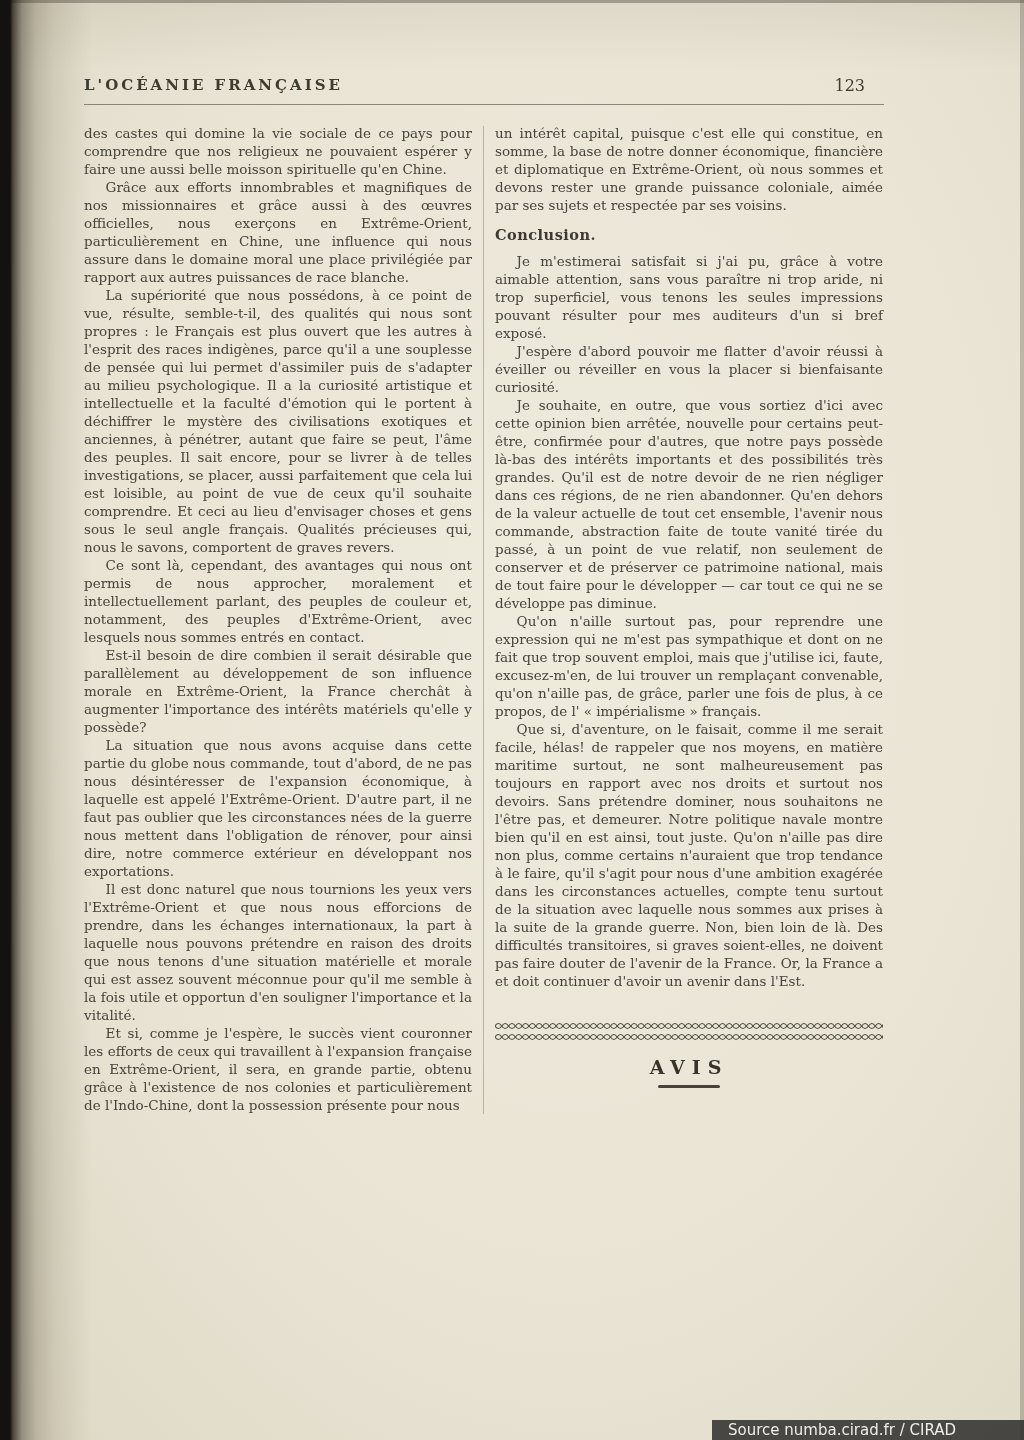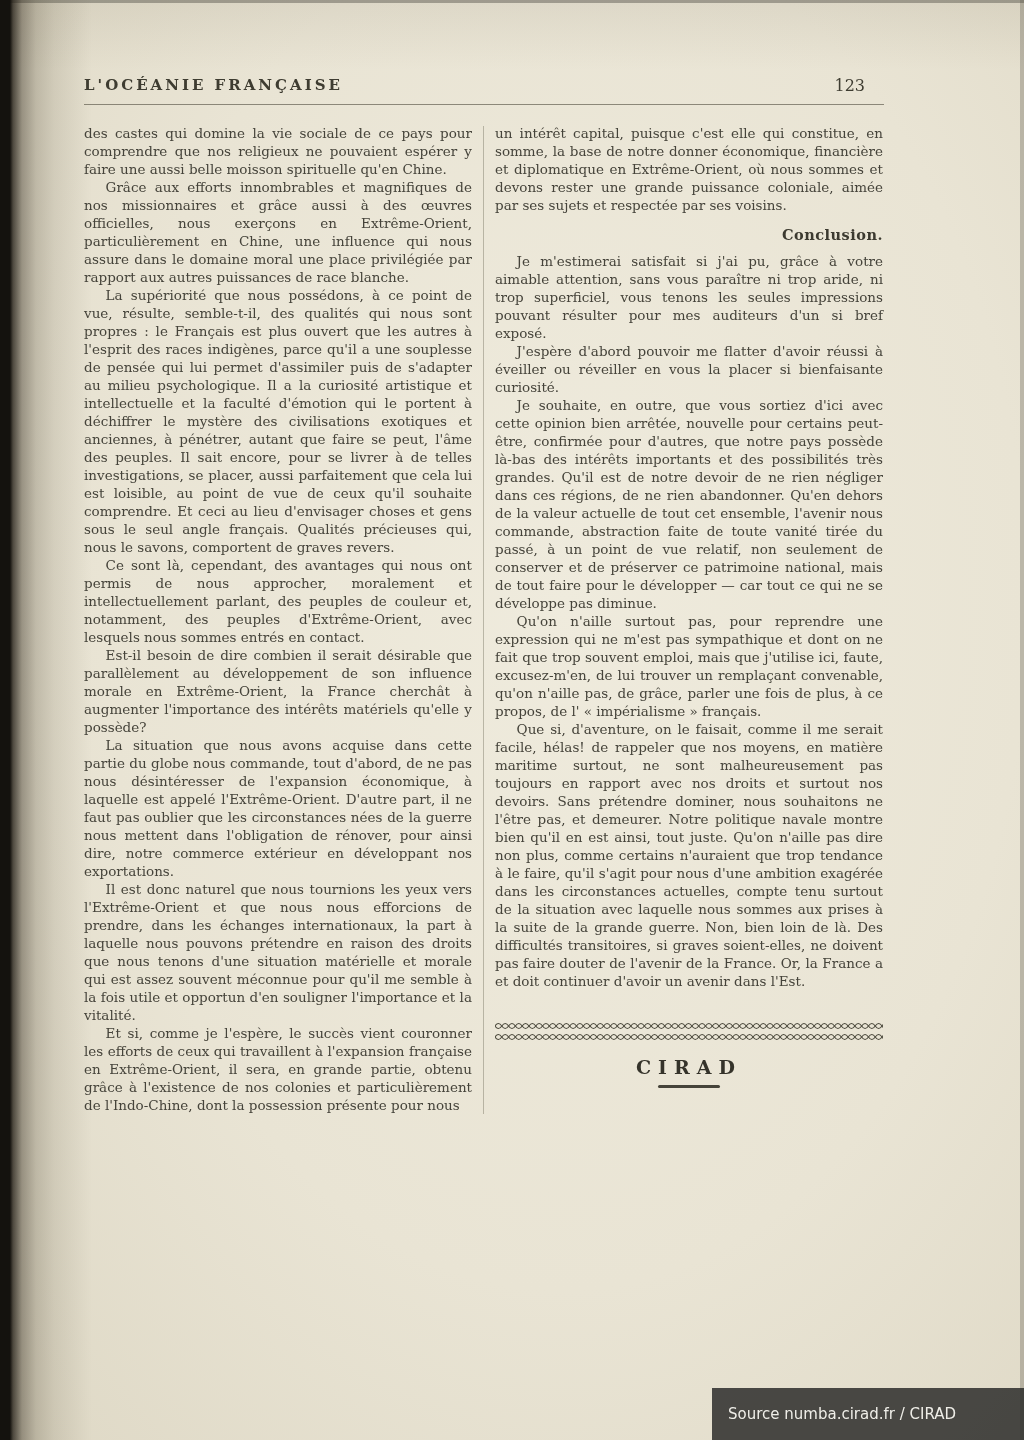--- a/index.html
+++ b/index.html
@@ -43,42 +43,42 @@
   .colrule { width:1px; background:rgba(75,70,54,.32); margin:2px 11px 0 11px; }
 
   p.body-par {
     font-size:13.5px; line-height:18px;
     text-align:justify; hyphens:auto;
     color:#45433a; text-indent:1.6em;
   }
   p.flush { text-indent:0; }
 
   .subhead {
-    text-align:right; font-weight:bold;
+    text-align:left; font-weight:bold;
     font-size:14.5px; letter-spacing:.5px;
     color:#3c3a30; margin:12px 0 9px 0;
   }
 
   .avis { margin-top:32px; }
   .wavy { display:block; width:100%; height:8px; margin-bottom:3px; }
   .wavy path { stroke:#4a483b; stroke-width:1.1; fill:none; }
   .avis-title {
     text-align:center; font-weight:bold;
     font-size:19px; letter-spacing:7px;
     color:#35332a; margin:15px 0 7px 0;
   }
   .avis-rule { width:62px; height:3px; background:#46443a; margin:0 auto 15px auto; border-radius:2px; }
   .avis-body {
     font-weight:bold; font-size:13.5px; line-height:19px;
     text-align:justify; text-indent:1.8em; color:#3a382e;
   }
 
   .credit {
     position:absolute; right:0; bottom:0;
-    width:312px; height:52px;
+    width:312px; height:20px;
     background:rgba(42,42,40,.84);
     color:#efeee8;
     font-family:"DejaVu Sans", sans-serif;
     font-size:15px;
     display:flex; align-items:center;
     padding-left:16px;
   }
 </style>
 </head>
 <body>
@@ -118,21 +118,21 @@
 
       <div class="avis">
         <svg class="wavy" viewBox="0 0 400 8" preserveAspectRatio="none" aria-hidden="true">
           <path d="M0 4 q3.5 5 7 0 q3.5 -5 7 0 q3.5 5 7 0 q3.5 -5 7 0 q3.5 5 7 0 q3.5 -5 7 0 q3.5 5 7 0 q3.5 -5 7 0 q3.5 5 7 0 q3.5 -5 7 0 q3.5 5 7 0 q3.5 -5 7 0 q3.5 5 7 0 q3.5 -5 7 0 q3.5 5 7 0 q3.5 -5 7 0 q3.5 5 7 0 q3.5 -5 7 0 q3.5 5 7 0 q3.5 -5 7 0 q3.5 5 7 0 q3.5 -5 7 0 q3.5 5 7 0 q3.5 -5 7 0 q3.5 5 7 0 q3.5 -5 7 0 q3.5 5 7 0 q3.5 -5 7 0 q3.5 5 7 0 q3.5 -5 7 0 q3.5 5 7 0 q3.5 -5 7 0 q3.5 5 7 0 q3.5 -5 7 0 q3.5 5 7 0 q3.5 -5 7 0 q3.5 5 7 0 q3.5 -5 7 0 q3.5 5 7 0 q3.5 -5 7 0 q3.5 5 7 0 q3.5 -5 7 0 q3.5 5 7 0 q3.5 -5 7 0 q3.5 5 7 0 q3.5 -5 7 0 q3.5 5 7 0 q3.5 -5 7 0 q3.5 5 7 0 q3.5 -5 7 0 q3.5 5 7 0 q3.5 -5 7 0 q3.5 5 7 0 q3.5 -5 7 0 q3.5 5 7 0 q3.5 -5 7 0 q3.5 5 7 0 q3.5 -5 7 0"></path>
           <path d="M0 4 q3.5 -5 7 0 q3.5 5 7 0 q3.5 -5 7 0 q3.5 5 7 0 q3.5 -5 7 0 q3.5 5 7 0 q3.5 -5 7 0 q3.5 5 7 0 q3.5 -5 7 0 q3.5 5 7 0 q3.5 -5 7 0 q3.5 5 7 0 q3.5 -5 7 0 q3.5 5 7 0 q3.5 -5 7 0 q3.5 5 7 0 q3.5 -5 7 0 q3.5 5 7 0 q3.5 -5 7 0 q3.5 5 7 0 q3.5 -5 7 0 q3.5 5 7 0 q3.5 -5 7 0 q3.5 5 7 0 q3.5 -5 7 0 q3.5 5 7 0 q3.5 -5 7 0 q3.5 5 7 0 q3.5 -5 7 0 q3.5 5 7 0 q3.5 -5 7 0 q3.5 5 7 0 q3.5 -5 7 0 q3.5 5 7 0 q3.5 -5 7 0 q3.5 5 7 0 q3.5 -5 7 0 q3.5 5 7 0 q3.5 -5 7 0 q3.5 5 7 0 q3.5 -5 7 0 q3.5 5 7 0 q3.5 -5 7 0 q3.5 5 7 0 q3.5 -5 7 0 q3.5 5 7 0 q3.5 -5 7 0 q3.5 5 7 0 q3.5 -5 7 0 q3.5 5 7 0 q3.5 -5 7 0 q3.5 5 7 0 q3.5 -5 7 0 q3.5 5 7 0 q3.5 -5 7 0 q3.5 5 7 0 q3.5 -5 7 0 q3.5 5 7 0"></path>
         </svg>
         <svg class="wavy" viewBox="0 0 400 8" preserveAspectRatio="none" aria-hidden="true">
           <path d="M0 4 q3.5 5 7 0 q3.5 -5 7 0 q3.5 5 7 0 q3.5 -5 7 0 q3.5 5 7 0 q3.5 -5 7 0 q3.5 5 7 0 q3.5 -5 7 0 q3.5 5 7 0 q3.5 -5 7 0 q3.5 5 7 0 q3.5 -5 7 0 q3.5 5 7 0 q3.5 -5 7 0 q3.5 5 7 0 q3.5 -5 7 0 q3.5 5 7 0 q3.5 -5 7 0 q3.5 5 7 0 q3.5 -5 7 0 q3.5 5 7 0 q3.5 -5 7 0 q3.5 5 7 0 q3.5 -5 7 0 q3.5 5 7 0 q3.5 -5 7 0 q3.5 5 7 0 q3.5 -5 7 0 q3.5 5 7 0 q3.5 -5 7 0 q3.5 5 7 0 q3.5 -5 7 0 q3.5 5 7 0 q3.5 -5 7 0 q3.5 5 7 0 q3.5 -5 7 0 q3.5 5 7 0 q3.5 -5 7 0 q3.5 5 7 0 q3.5 -5 7 0 q3.5 5 7 0 q3.5 -5 7 0 q3.5 5 7 0 q3.5 -5 7 0 q3.5 5 7 0 q3.5 -5 7 0 q3.5 5 7 0 q3.5 -5 7 0 q3.5 5 7 0 q3.5 -5 7 0 q3.5 5 7 0 q3.5 -5 7 0 q3.5 5 7 0 q3.5 -5 7 0 q3.5 5 7 0 q3.5 -5 7 0 q3.5 5 7 0 q3.5 -5 7 0"></path>
           <path d="M0 4 q3.5 -5 7 0 q3.5 5 7 0 q3.5 -5 7 0 q3.5 5 7 0 q3.5 -5 7 0 q3.5 5 7 0 q3.5 -5 7 0 q3.5 5 7 0 q3.5 -5 7 0 q3.5 5 7 0 q3.5 -5 7 0 q3.5 5 7 0 q3.5 -5 7 0 q3.5 5 7 0 q3.5 -5 7 0 q3.5 5 7 0 q3.5 -5 7 0 q3.5 5 7 0 q3.5 -5 7 0 q3.5 5 7 0 q3.5 -5 7 0 q3.5 5 7 0 q3.5 -5 7 0 q3.5 5 7 0 q3.5 -5 7 0 q3.5 5 7 0 q3.5 -5 7 0 q3.5 5 7 0 q3.5 -5 7 0 q3.5 5 7 0 q3.5 -5 7 0 q3.5 5 7 0 q3.5 -5 7 0 q3.5 5 7 0 q3.5 -5 7 0 q3.5 5 7 0 q3.5 -5 7 0 q3.5 5 7 0 q3.5 -5 7 0 q3.5 5 7 0 q3.5 -5 7 0 q3.5 5 7 0 q3.5 -5 7 0 q3.5 5 7 0 q3.5 -5 7 0 q3.5 5 7 0 q3.5 -5 7 0 q3.5 5 7 0 q3.5 -5 7 0 q3.5 5 7 0 q3.5 -5 7 0 q3.5 5 7 0 q3.5 -5 7 0 q3.5 5 7 0 q3.5 -5 7 0 q3.5 5 7 0 q3.5 -5 7 0 q3.5 5 7 0"></path>
         </svg>
-        <div class="avis-title">CIRAD</div>
+        <div class="avis-title">AVIS</div>
         <div class="avis-rule"></div>
       </div>
     </div>
   </div>
 
   <div class="binding"></div>
 
   <div class="credit">
     <span>Source numba.cirad.fr / CIRAD</span>
   </div>

